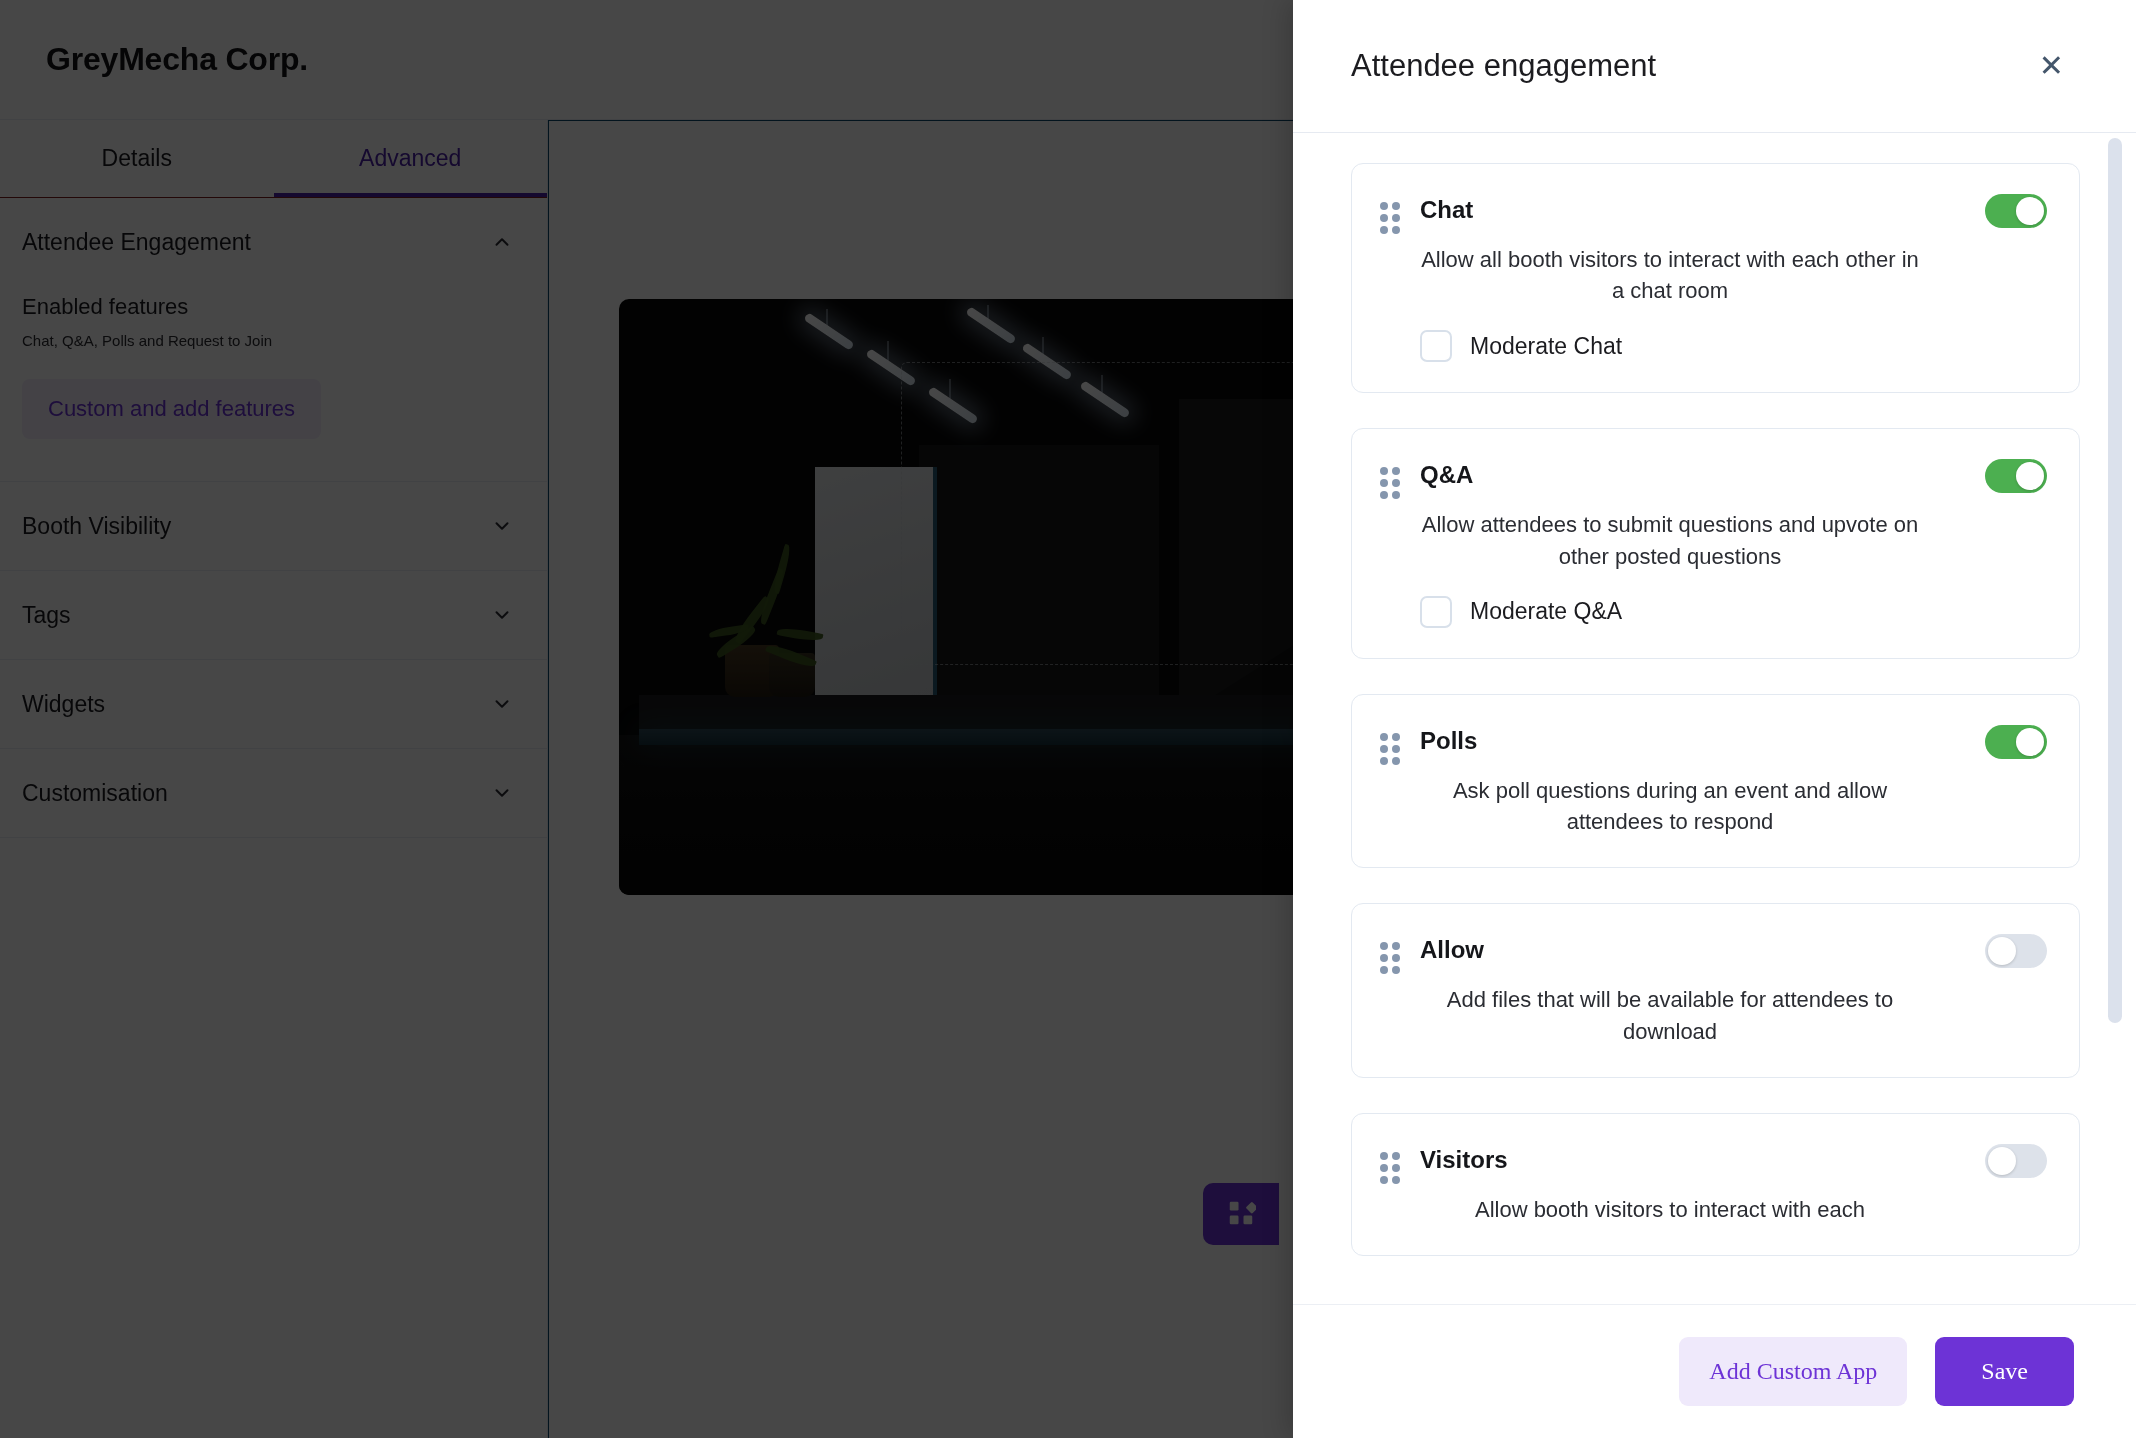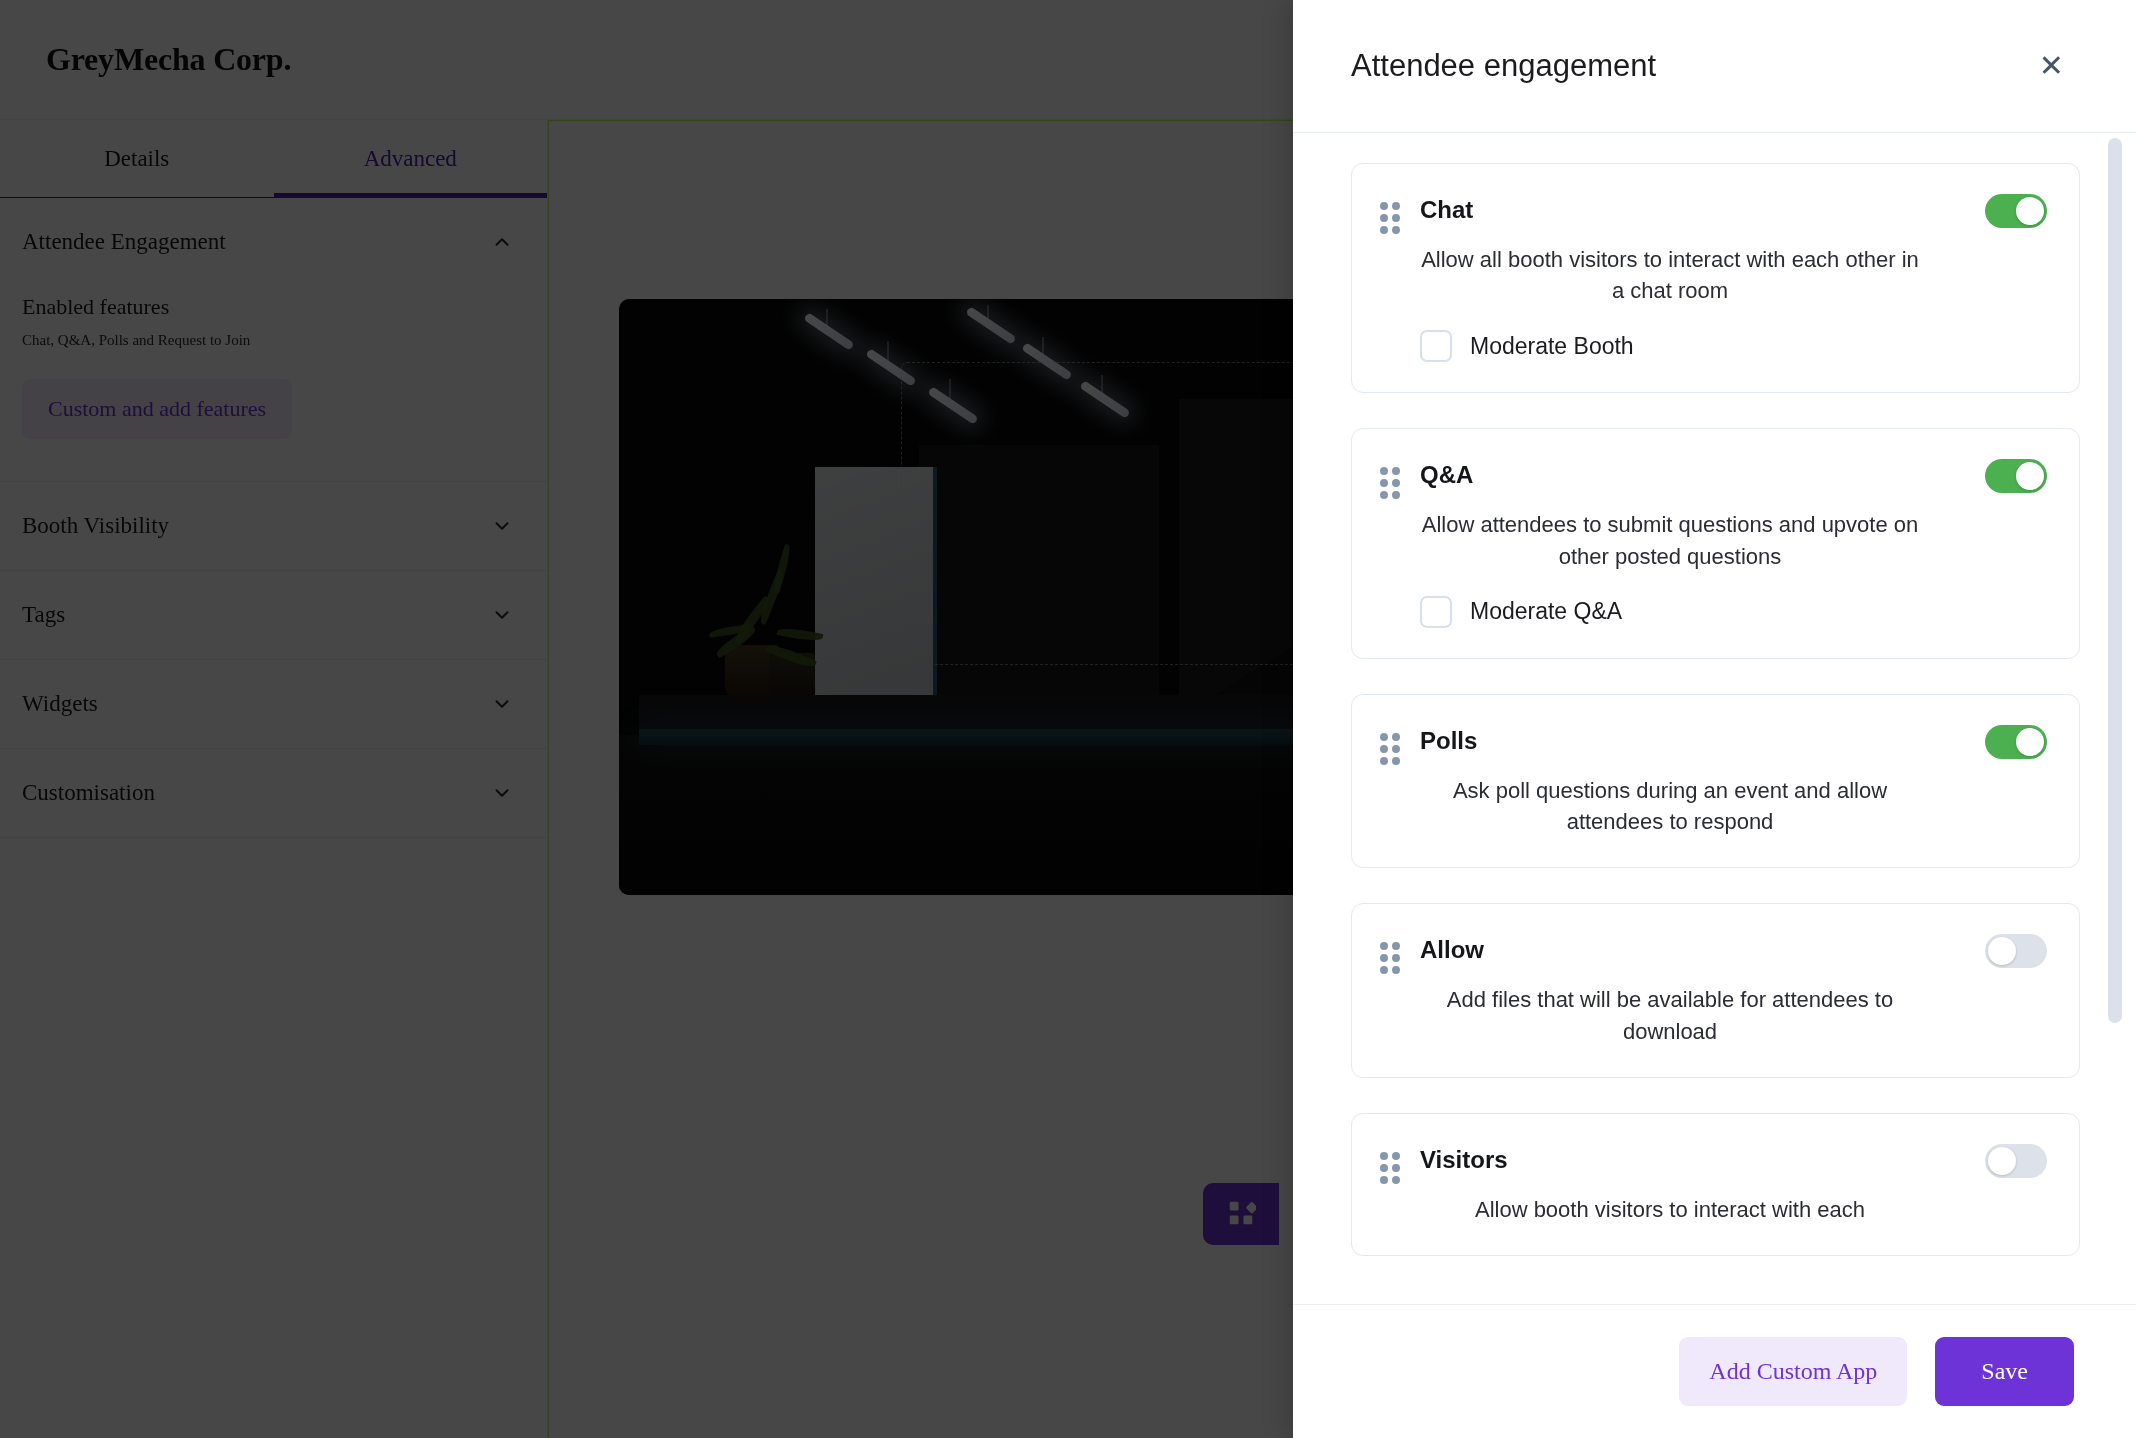--- a/index.html
+++ b/index.html
@@ -6,22 +6,21 @@
   html, body {
     width: 2136px; height: 1438px;
     font-family: "Liberation Sans", sans-serif;
     overflow: hidden;
     background: #ffffff;
   }
 
   
   #app {
     position: absolute; inset: 0;
-    background: #bef264;
-    font-family: Liberation Serif, serif;
+    background: #0c4a6e;
   }
   #app-header {
     position: absolute; left: 0; top: 0; width: 2136px; height: 120px;
     display: flex; align-items: center;
     padding-left: 46px;
     border-bottom: 1px solid #e9ecf2;
     background: #ffffff;
   }
   #app-title {
     font-size: 32px; font-weight: bold; color: #141416; letter-spacing: -0.2px;
@@ -431,21 +430,21 @@
         <div class="card-main">
           <div class="card-top">
             <div class="card-title">Chat</div>
             <button class="toggle on">
                 <span class="knob"></span>
               </button>
           </div>
           <div class="card-desc">Allow all booth visitors to interact with each other in a chat room</div>
           <div class="checkbox-row">
             <span class="checkbox"></span>
-            <span class="checkbox-label">Moderate Booth</span>
+            <span class="checkbox-label">Moderate Chat</span>
           </div>
         </div>
       </div>
 
       <div class="card">
         <span class="drag-handle">
           <i></i>
             <i></i>
             <i></i>
             <i></i>

